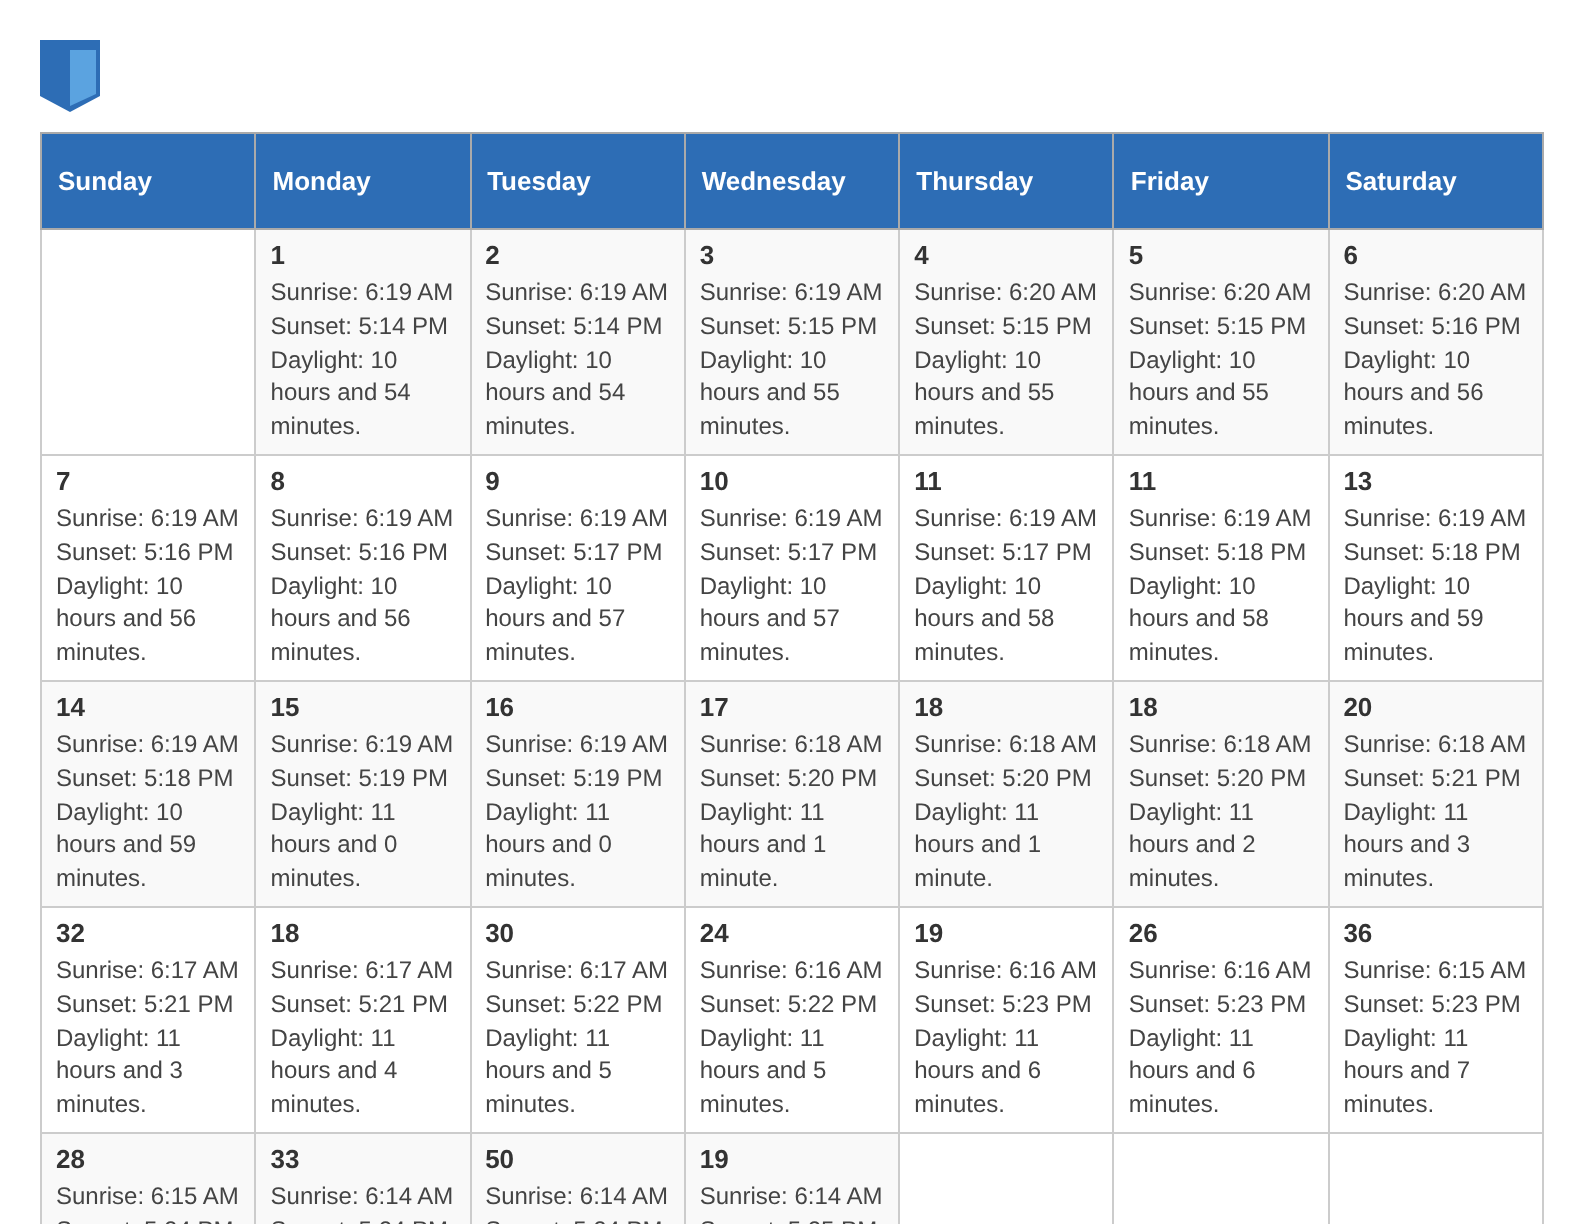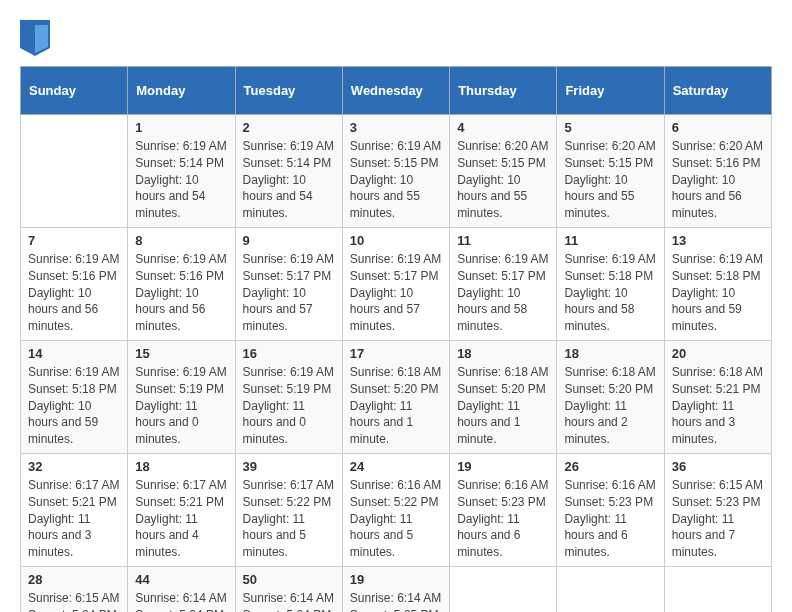--- a/index.html
+++ b/index.html
@@ -210,21 +210,21 @@
       <tr>
         <td>
           <span class="day-number">32</span>
           <div class="day-info">Sunrise: 6:17 AM<br>Sunset: 5:21 PM<br>Daylight: 11 hours and 3 minutes.</div>
         </td>
         <td>
           <span class="day-number">18</span>
           <div class="day-info">Sunrise: 6:17 AM<br>Sunset: 5:21 PM<br>Daylight: 11 hours and 4 minutes.</div>
         </td>
         <td>
-          <span class="day-number">39</span>
+          <span class="day-number">30</span>
           <div class="day-info">Sunrise: 6:17 AM<br>Sunset: 5:22 PM<br>Daylight: 11 hours and 5 minutes.</div>
         </td>
         <td>
           <span class="day-number">24</span>
           <div class="day-info">Sunrise: 6:16 AM<br>Sunset: 5:22 PM<br>Daylight: 11 hours and 5 minutes.</div>
         </td>
         <td>
           <span class="day-number">19</span>
           <div class="day-info">Sunrise: 6:16 AM<br>Sunset: 5:23 PM<br>Daylight: 11 hours and 6 minutes.</div>
         </td>
@@ -236,21 +236,21 @@
           <span class="day-number">36</span>
           <div class="day-info">Sunrise: 6:15 AM<br>Sunset: 5:23 PM<br>Daylight: 11 hours and 7 minutes.</div>
         </td>
       </tr>
       <tr>
         <td>
           <span class="day-number">28</span>
           <div class="day-info">Sunrise: 6:15 AM<br>Sunset: 5:24 PM<br>Daylight: 11 hours and 8 minutes.</div>
         </td>
         <td>
-          <span class="day-number">44</span>
+          <span class="day-number">33</span>
           <div class="day-info">Sunrise: 6:14 AM<br>Sunset: 5:24 PM<br>Daylight: 11 hours and 9 minutes.</div>
         </td>
         <td>
           <span class="day-number">50</span>
           <div class="day-info">Sunrise: 6:14 AM<br>Sunset: 5:24 PM<br>Daylight: 11 hours and 10 minutes.</div>
         </td>
         <td>
           <span class="day-number">19</span>
           <div class="day-info">Sunrise: 6:14 AM<br>Sunset: 5:25 PM<br>Daylight: 11 hours and 11 minutes.</div>
         </td>

